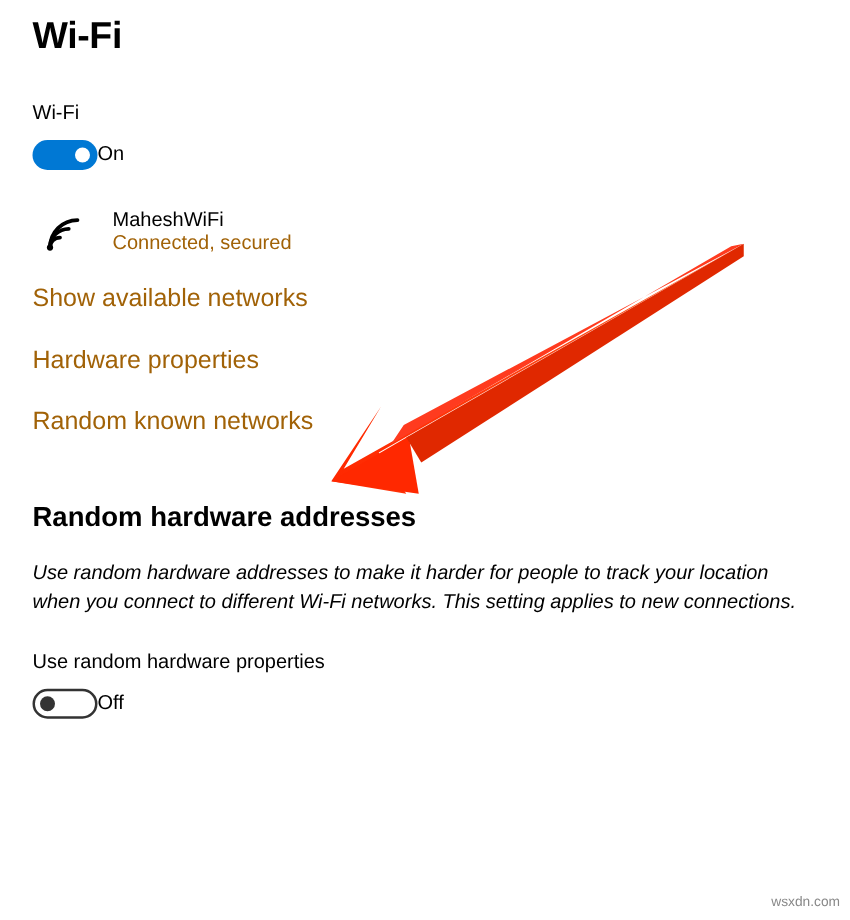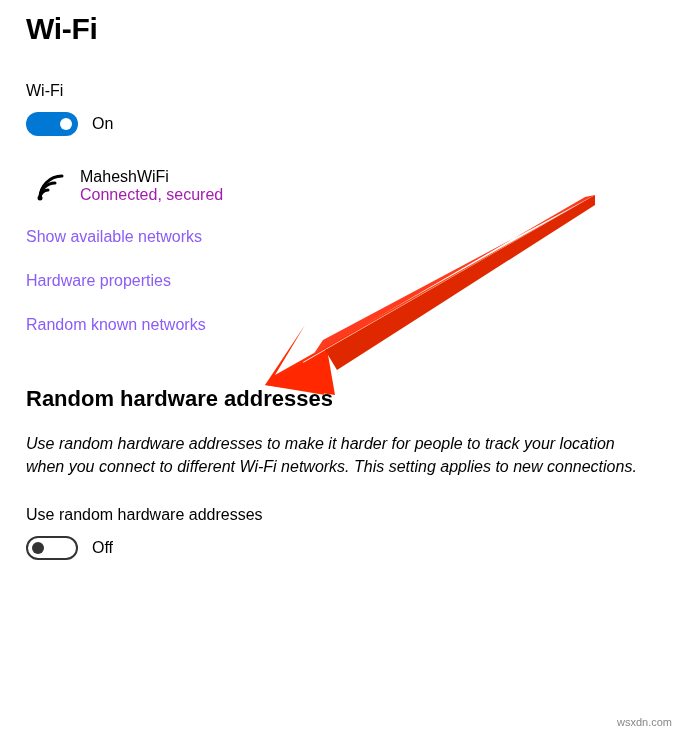--- a/index.html
+++ b/index.html
@@ -23,21 +23,20 @@
       letter-spacing: -0.3px;
     }
     .section-label {
       font-size: 16px;
       font-weight: 400;
       margin-bottom: 12px;
     }
     .toggle-row {
       display: flex;
       align-items: center;
-      gap: 14px;
       margin-bottom: 32px;
     }
     .toggle {
       width: 52px;
       height: 24px;
       border-radius: 12px;
       position: relative;
       cursor: pointer;
       border: none;
       padding: 0;
@@ -64,44 +63,44 @@
     .toggle.off .knob {
       background: #333333;
       left: 4px;
     }
     .toggle-state {
       font-size: 16px;
     }
     .network-row {
       display: flex;
       align-items: center;
-      gap: 14px;
+      gap: 24px;
       margin-bottom: 24px;
       padding-left: 8px;
     }
     .wifi-icon {
       width: 32px;
       height: 32px;
     }
     .network-info {
       display: flex;
       flex-direction: column;
     }
     .network-name {
       font-size: 16px;
       color: #000000;
     }
     .network-status {
       font-size: 16px;
-      color: #a21caf;
+      color: #a16207;
     }
     .link {
       display: block;
-      color: #8b5cf6;
-      font-size: 16px;
+      color: #a16207;
+      font-size: 20px;
       text-decoration: none;
       margin-bottom: 26px;
       cursor: pointer;
     }
     .section-heading {
       font-size: 22px;
       font-weight: 600;
       margin-top: 52px;
       margin-bottom: 20px;
     }
@@ -156,21 +155,21 @@
 </div>
 
 <a class="link">Show available networks</a>
 <a class="link">Hardware properties</a>
 <a class="link">Random known networks</a>
 
 <h2 class="section-heading">Random hardware addresses</h2>
 
 <p class="description">Use random hardware addresses to make it harder for people to track your location when you connect to different Wi-Fi networks. This setting applies to new connections.</p>
 
-<div class="section-label">Use random hardware addresses</div>
+<div class="section-label">Use random hardware properties</div>
 
 <div class="toggle-row">
   <button class="toggle off">
     <span class="knob"></span>
   </button>
   <span class="toggle-state">Off</span>
 </div>
 
 <svg class="arrow" width="340" height="220" viewBox="0 0 340 220">
   <defs>

